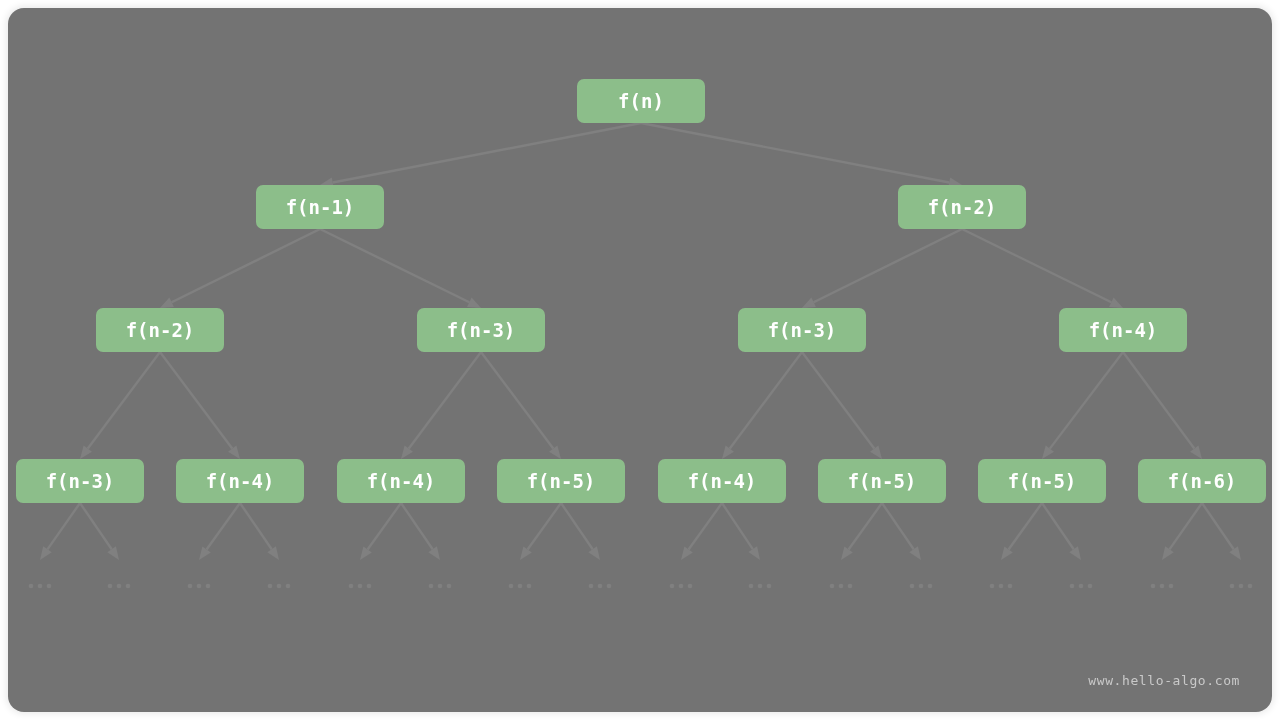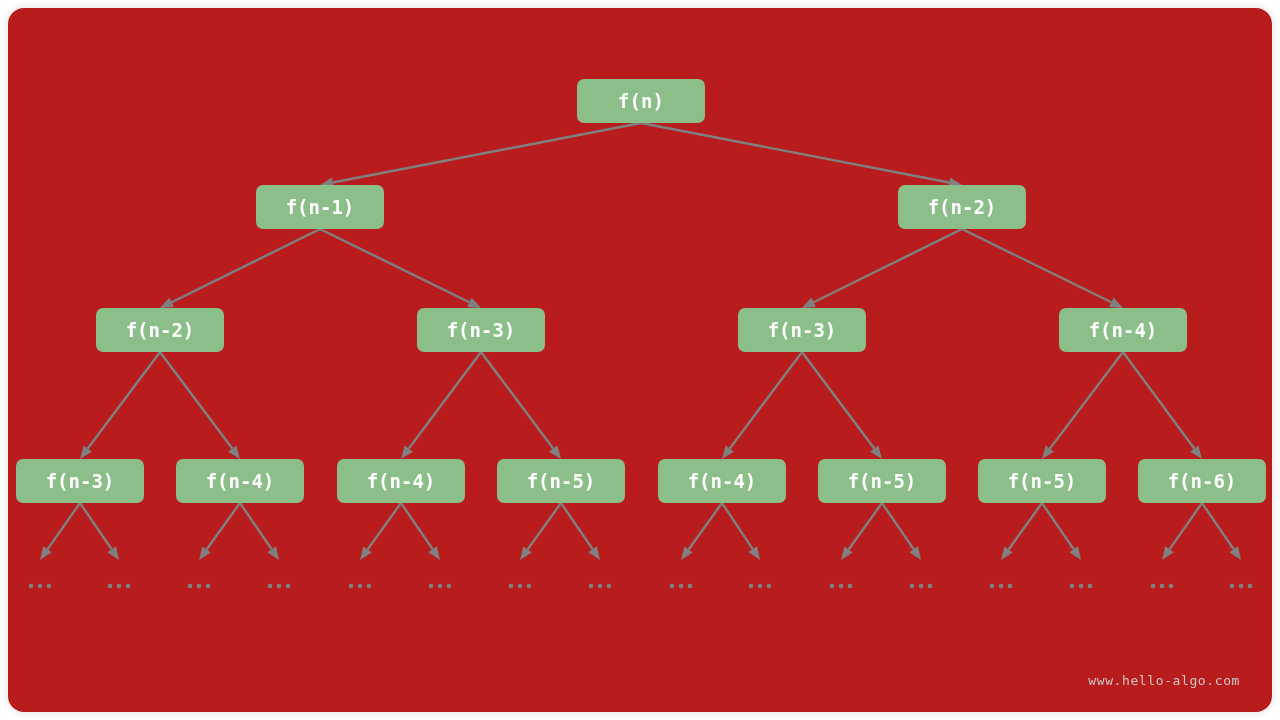--- a/index.html
+++ b/index.html
@@ -12,21 +12,21 @@
     font-family: "DejaVu Sans Mono", "Liberation Mono", monospace;
     overflow: hidden;
   }
 
   #canvas-card {
     position: absolute;
     left: 8px;
     top: 8px;
     width: 1264px;
     height: 704px;
-    background: #b91c1c;
+    background: #737373;
     border-radius: 16px;
     box-shadow: 0 0 7px 2px rgba(0, 0, 0, 0.085);
     overflow: hidden;
   }
 
   #tree-svg {
     position: absolute;
     left: 0;
     top: 0;
     width: 1264px;

